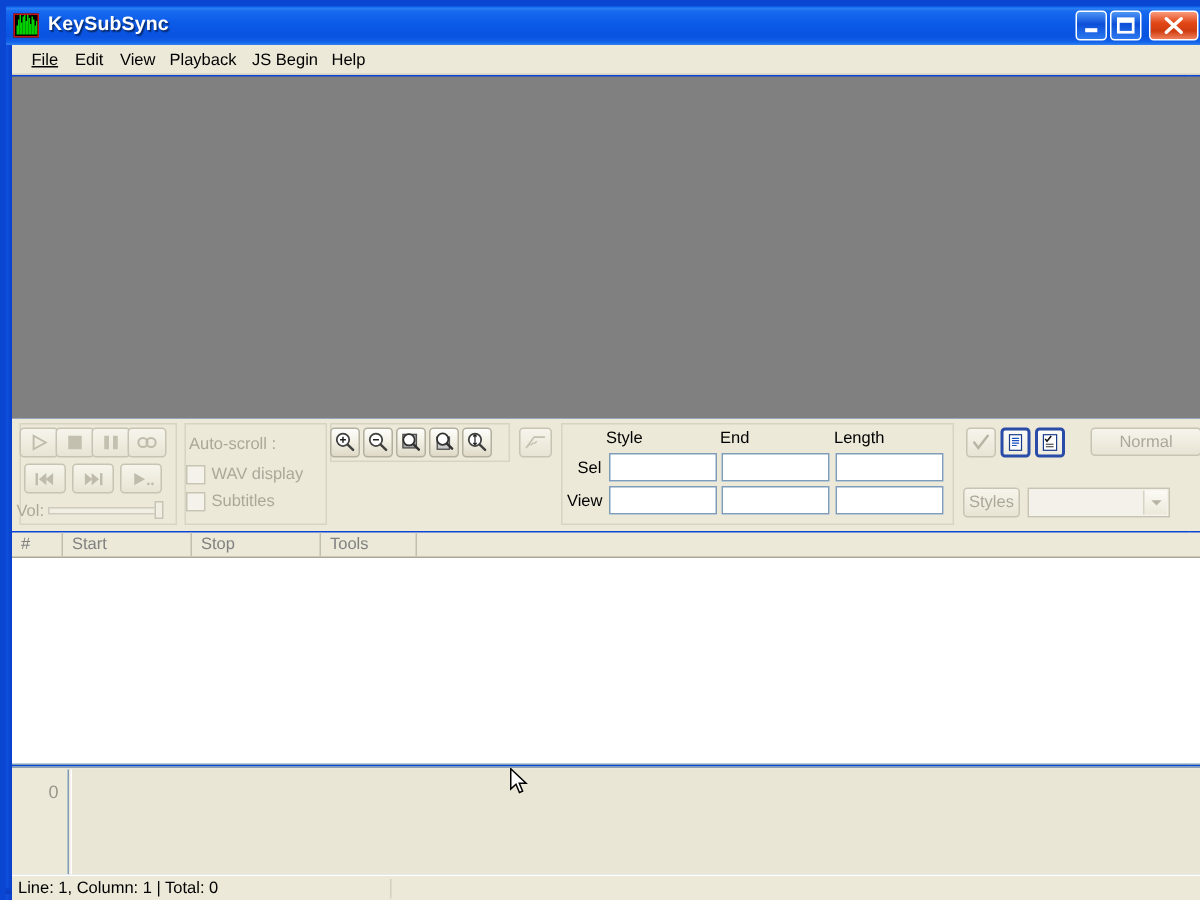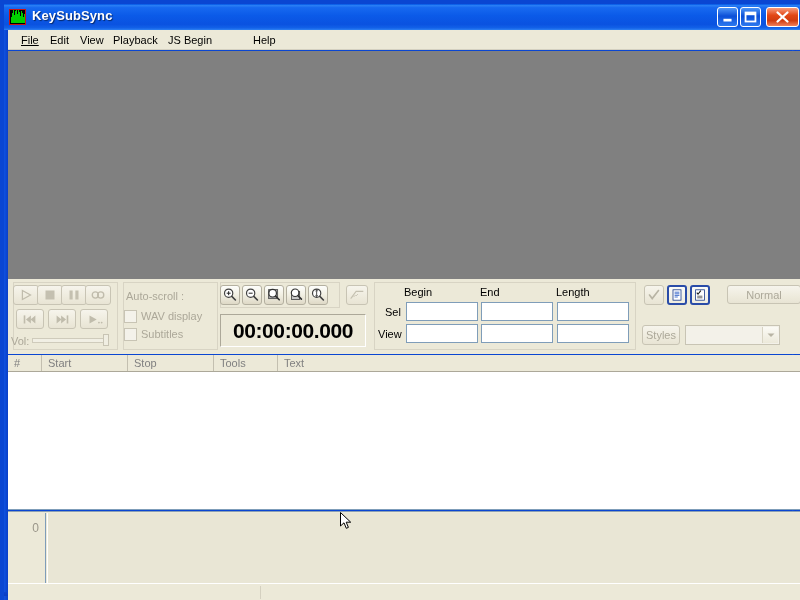--- a/index.html
+++ b/index.html
@@ -411,21 +411,21 @@
   <div class="frame-left"></div>
   <div class="frame-right"></div>
   <div class="frame-bottom"></div>
 
   <div id="menubar">
     <div class="menu-item" style="left: 8px; text-decoration: underline;">File</div>
     <div class="menu-item" style="left: 37px;">Edit</div>
     <div class="menu-item" style="left: 67px;">View</div>
     <div class="menu-item" style="left: 100px;">Playback</div>
     <div class="menu-item" style="left: 155px;">JS Begin</div>
-    <div class="menu-item" style="left: 208px; margin-left: 32px;">Help</div>
+    <div class="menu-item" style="left: 208px;">Help</div>
   </div>
 
   <div id="video-area"></div>
 
   <div id="controlbar">
 
     <div class="group" style="left:5px; top:3px; width:105px; height:68px;"></div>
 
     <div class="group" style="left:115px; top:3px; width:95px; height:68px;"></div>
 
@@ -523,25 +523,22 @@
       <path d="M8.5 4.6 L8.5 11.4 M7.2 5.6 L8.5 4.4 L9.8 5.6 M7.2 10.4 L8.5 11.6 L9.8 10.4" stroke="#202020" stroke-width="0.9" fill="none"></path>
     </svg>
   </div>
   <div class="xpbtn disabled" style="left:342px; top:281px; width:22px; height:20px;">
     <svg class="tglyph" viewBox="0 0 22 20">
       <path d="M4 14 L10 6 L18 6" stroke="#c4c0b0" stroke-width="1.2" fill="none"></path>
       <path d="M5 13 L7 11 M7.5 12 L9.5 10 M10 11 L12 9" stroke="#c4c0b0" stroke-width="1"></path>
     </svg>
   </div>
 
-  <div id="time-box">
-    <div id="time-text">00:00:00.000</div>
-  </div>
-
-  <div class="tf-header" style="left:400px;">Begin</div>
+
+  <div class="tf-header" style="left:400px;">Style</div>
   <div class="tf-header" style="left:476px;">End</div>
   <div class="tf-header" style="left:552px;">Length</div>
 
   <div class="tf-rowlabel" style="left:381px; top:302px;">Sel</div>
   <div class="tf-rowlabel" style="left:374px; top:324px;">View</div>
 
   <div class="tfield" style="left:402px; top:298px; width:72px;"></div>
   <div class="tfield" style="left:477px; top:298px; width:72px;"></div>
   <div class="tfield" style="left:553px; top:298px; width:72px;"></div>
   <div class="tfield" style="left:402px; top:320px; width:72px;"></div>
@@ -578,33 +575,33 @@
         <path d="M4.5 6.5 L8 10 L11.5 6.5 Z" fill="#b8b4a4"></path>
       </svg>
     </div>
   </div>
 
   <div id="colheader">
     <div class="col-cell" style="left:0px; width:34px;">#</div>
     <div class="col-cell" style="left:34px; width:86px;">Start</div>
     <div class="col-cell" style="left:120px; width:86px;">Stop</div>
     <div class="col-cell" style="left:206px; width:64px;">Tools</div>
-    <div class="col-cell" style="left:270px; width:522px; border-right:none;">Text</div>
   </div>
 
   <div id="sublist"></div>
 
   <div id="editpane">
     <div id="edit-gutter">
       <div id="edit-linenum">0</div>
     </div>
     <div id="edit-text"></div>
   </div>
 
   <div id="statusbar">
+    <div class="status-pane" style="left:0px; width:252px;">Line: 1, Column: 1 | Total: 0</div>
     <div id="status-sep"></div>
     <div class="status-pane" style="left:253px; width:539px;"></div>
   </div>
 
   <svg id="cursor" viewBox="0 0 12 19" style="left: 336px; top: 508px;">
     <path d="M0.5 0.5 L0.5 14 L4 10.8 L6.3 16.3 L8.4 15.4 L6.2 10.2 L10.7 10.2 Z" fill="#ffffff" stroke="#000000" stroke-width="1"></path>
   </svg>
 
 </div>
 

